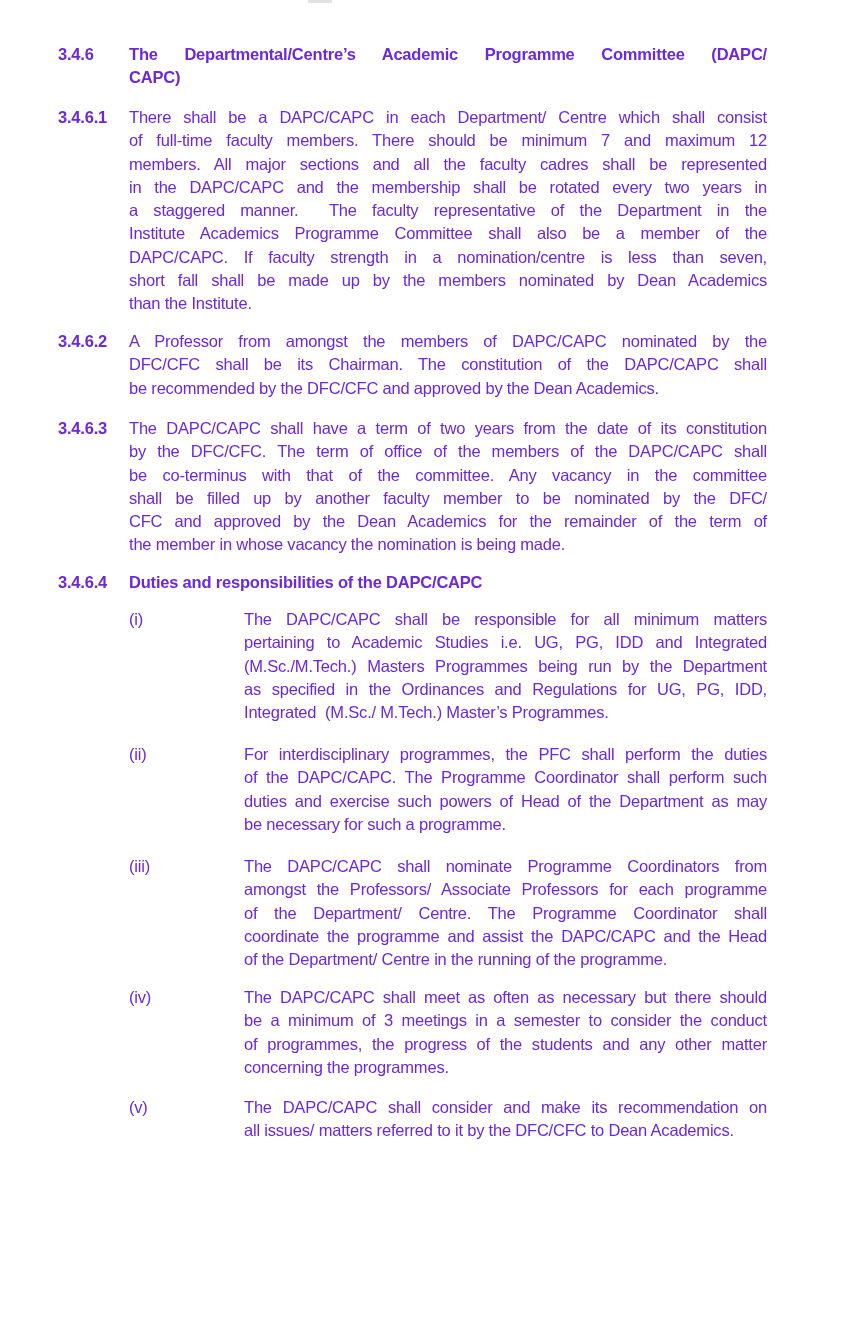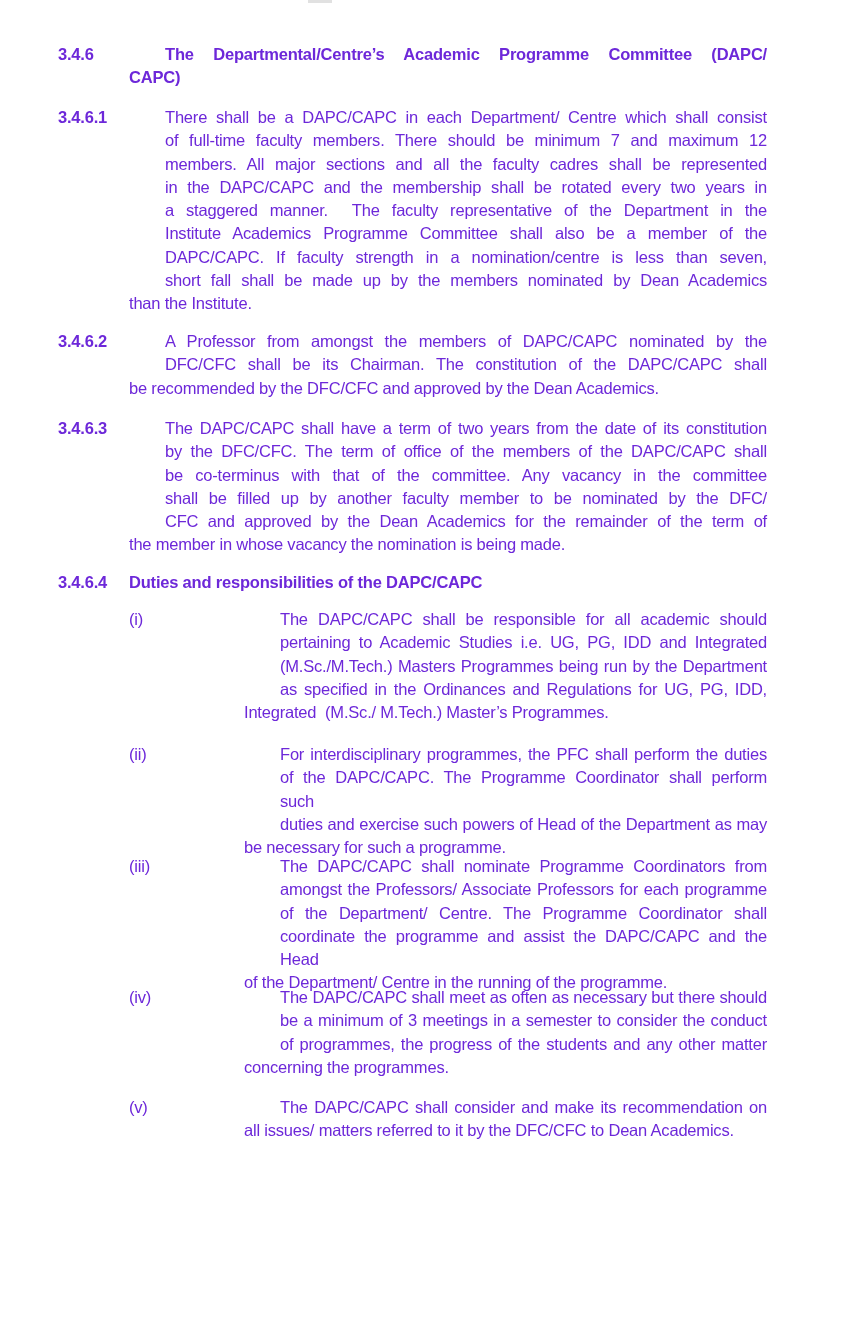--- a/index.html
+++ b/index.html
@@ -37,21 +37,20 @@
   }
   .item .num {
     left: -115px;
     font-weight: 400;
   }
   .bold { font-weight: 700; }
   .ln { min-height: 23.3px; }
   .ln.j {
     text-align: justify;
     text-align-last: justify;
-    margin-left: 36px;
   }
   .artifact {
     position: absolute;
     left: 308px;
     top: 0;
     width: 24px;
     height: 3px;
     background: #d4d4d4;
     opacity: 0.7;
   }
@@ -110,21 +109,21 @@
   <section class="block bold" style="top:571px">
     <span class="num">3.4.6.4</span>
     <div>
         <div class="ln">Duties and responsibilities of the DAPC/CAPC</div>
       </div>
   </section>
 
   <section class="block item" style="top:608px">
     <span class="num">(i)</span>
     <div>
-        <div class="ln j">The DAPC/CAPC shall be responsible for all academic should</div>
+        <div class="ln j">The DAPC/CAPC shall be responsible for all minimum matters</div>
         <div class="ln j">pertaining to Academic Studies i.e. UG, PG, IDD and Integrated</div>
         <div class="ln j">(M.Sc./M.Tech.) Masters Programmes being run by the Department</div>
         <div class="ln j">as specified in the Ordinances and Regulations for UG, PG, IDD,</div>
         <div class="ln">Integrated&nbsp; (M.Sc./ M.Tech.) Master’s Programmes.</div>
       </div>
   </section>
 
   <section class="block item" style="top:743px">
     <span class="num">(ii)</span>
     <div>

